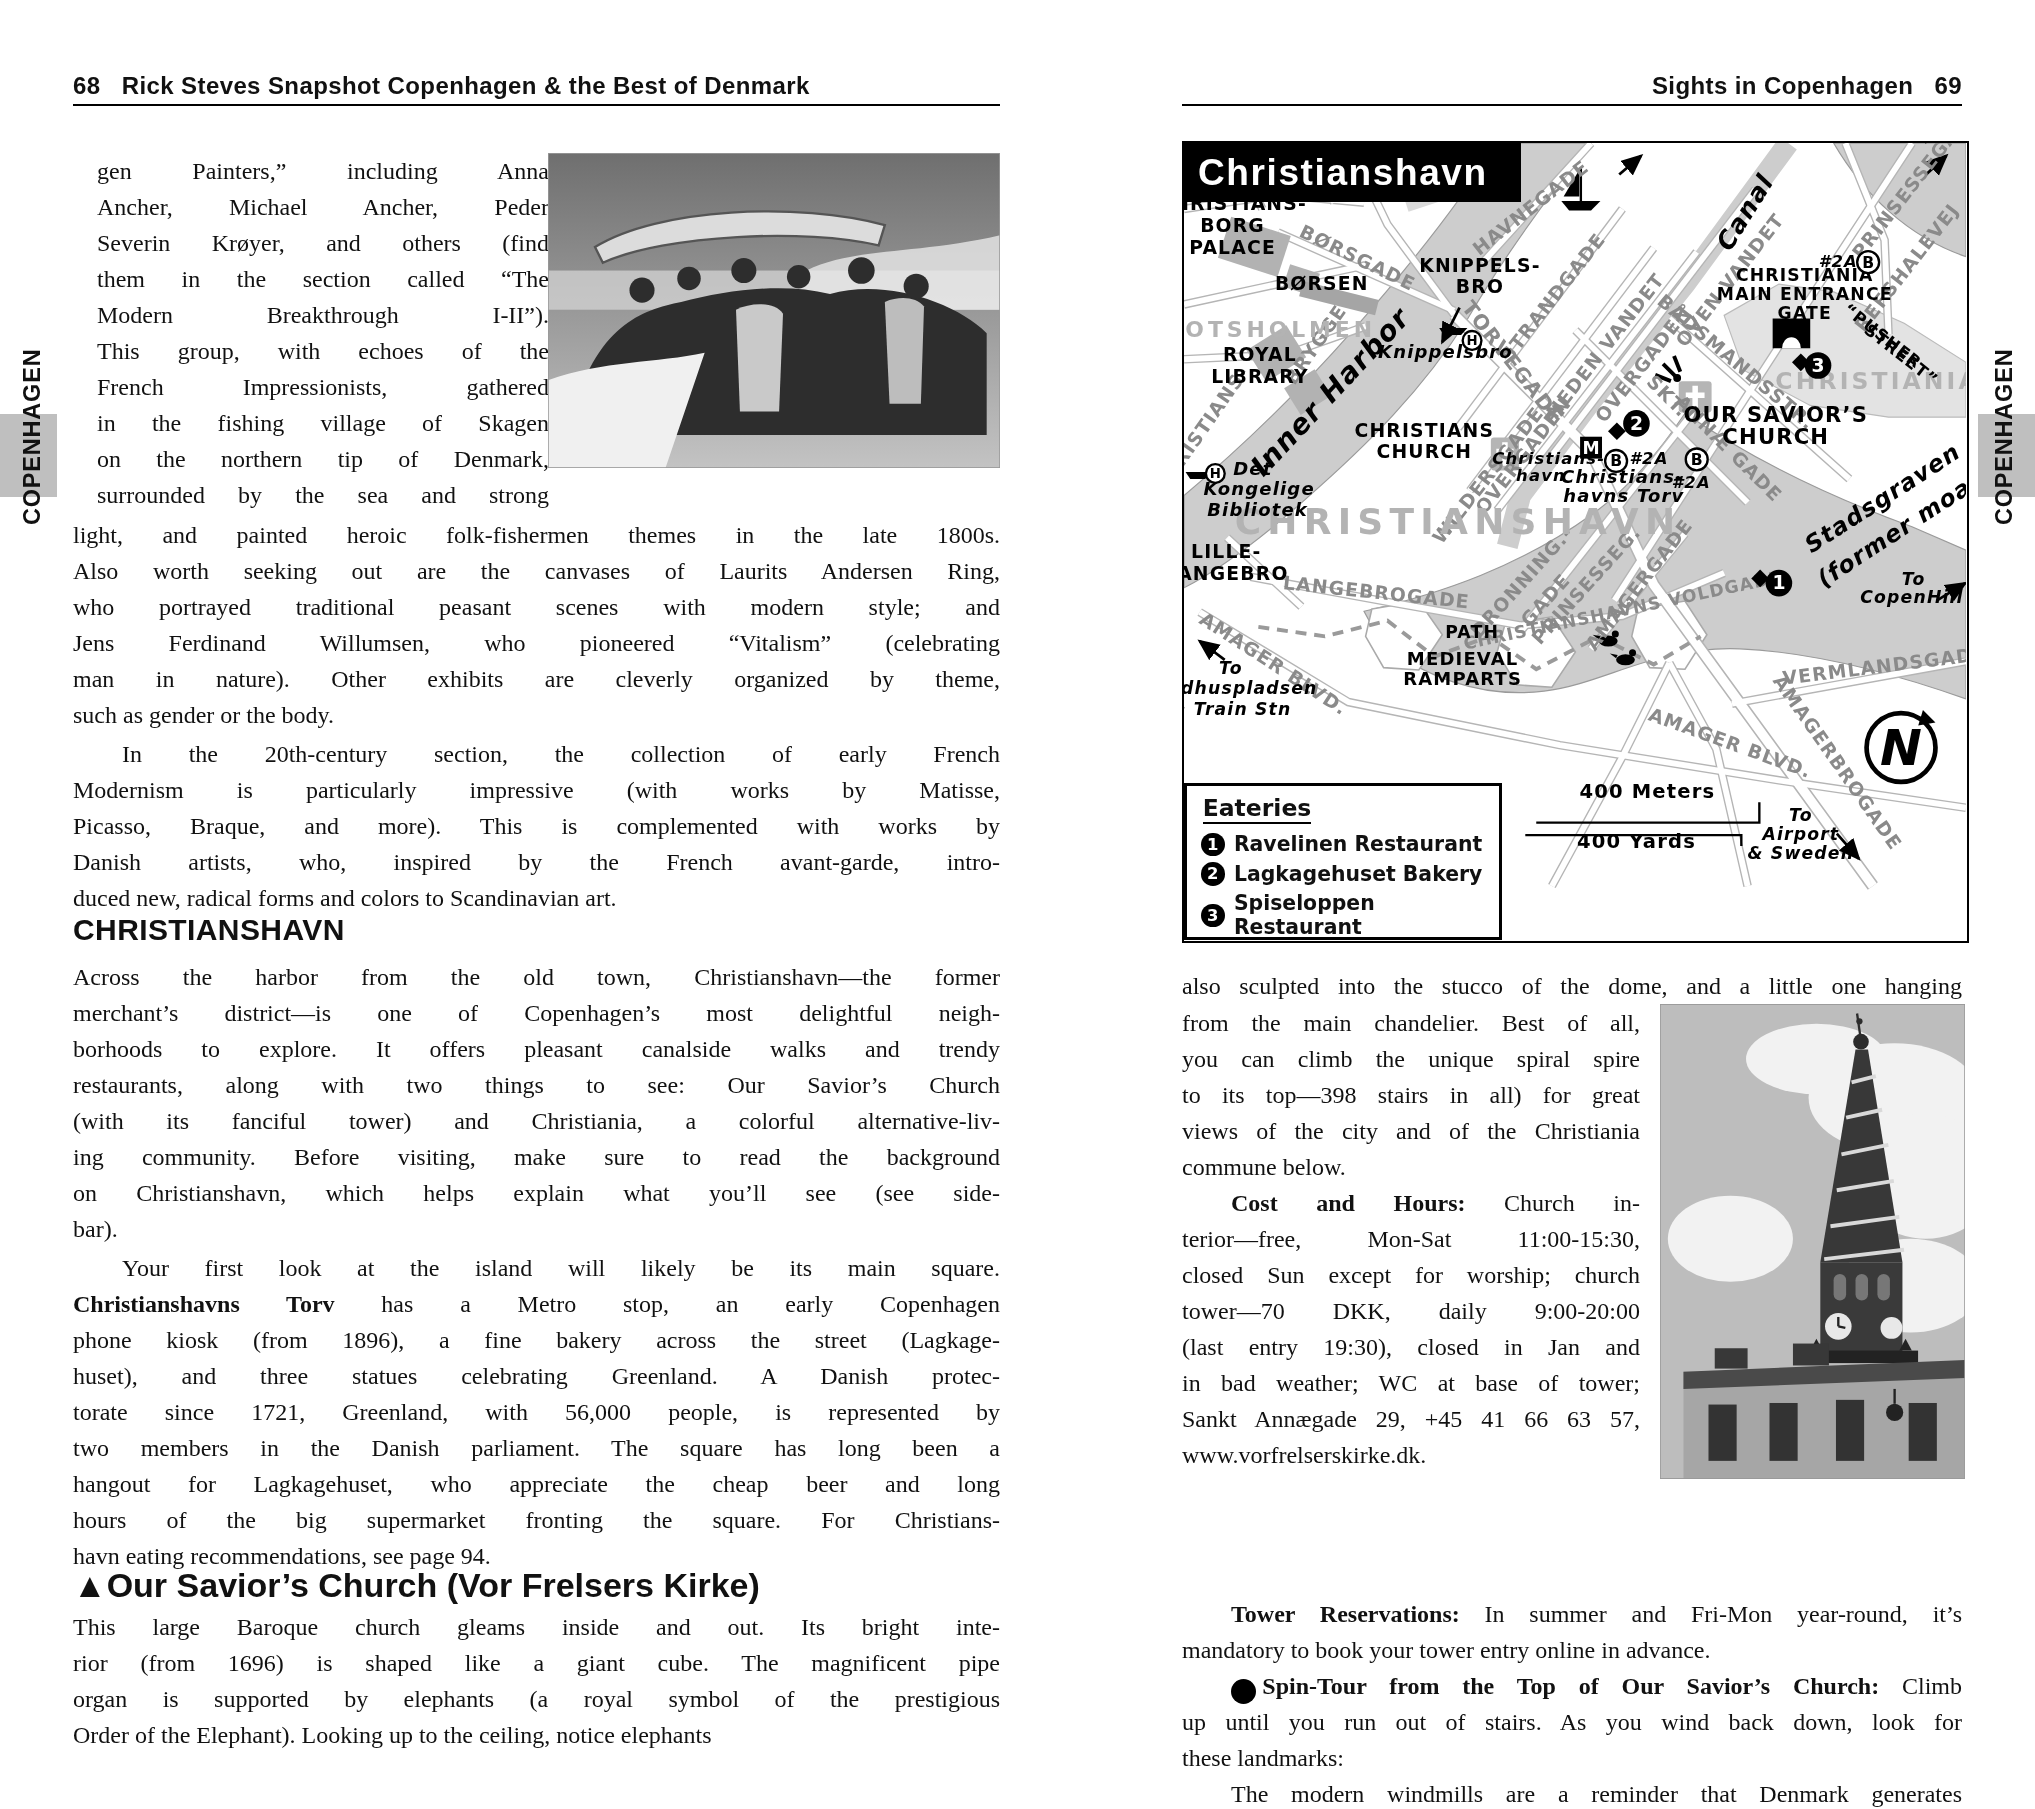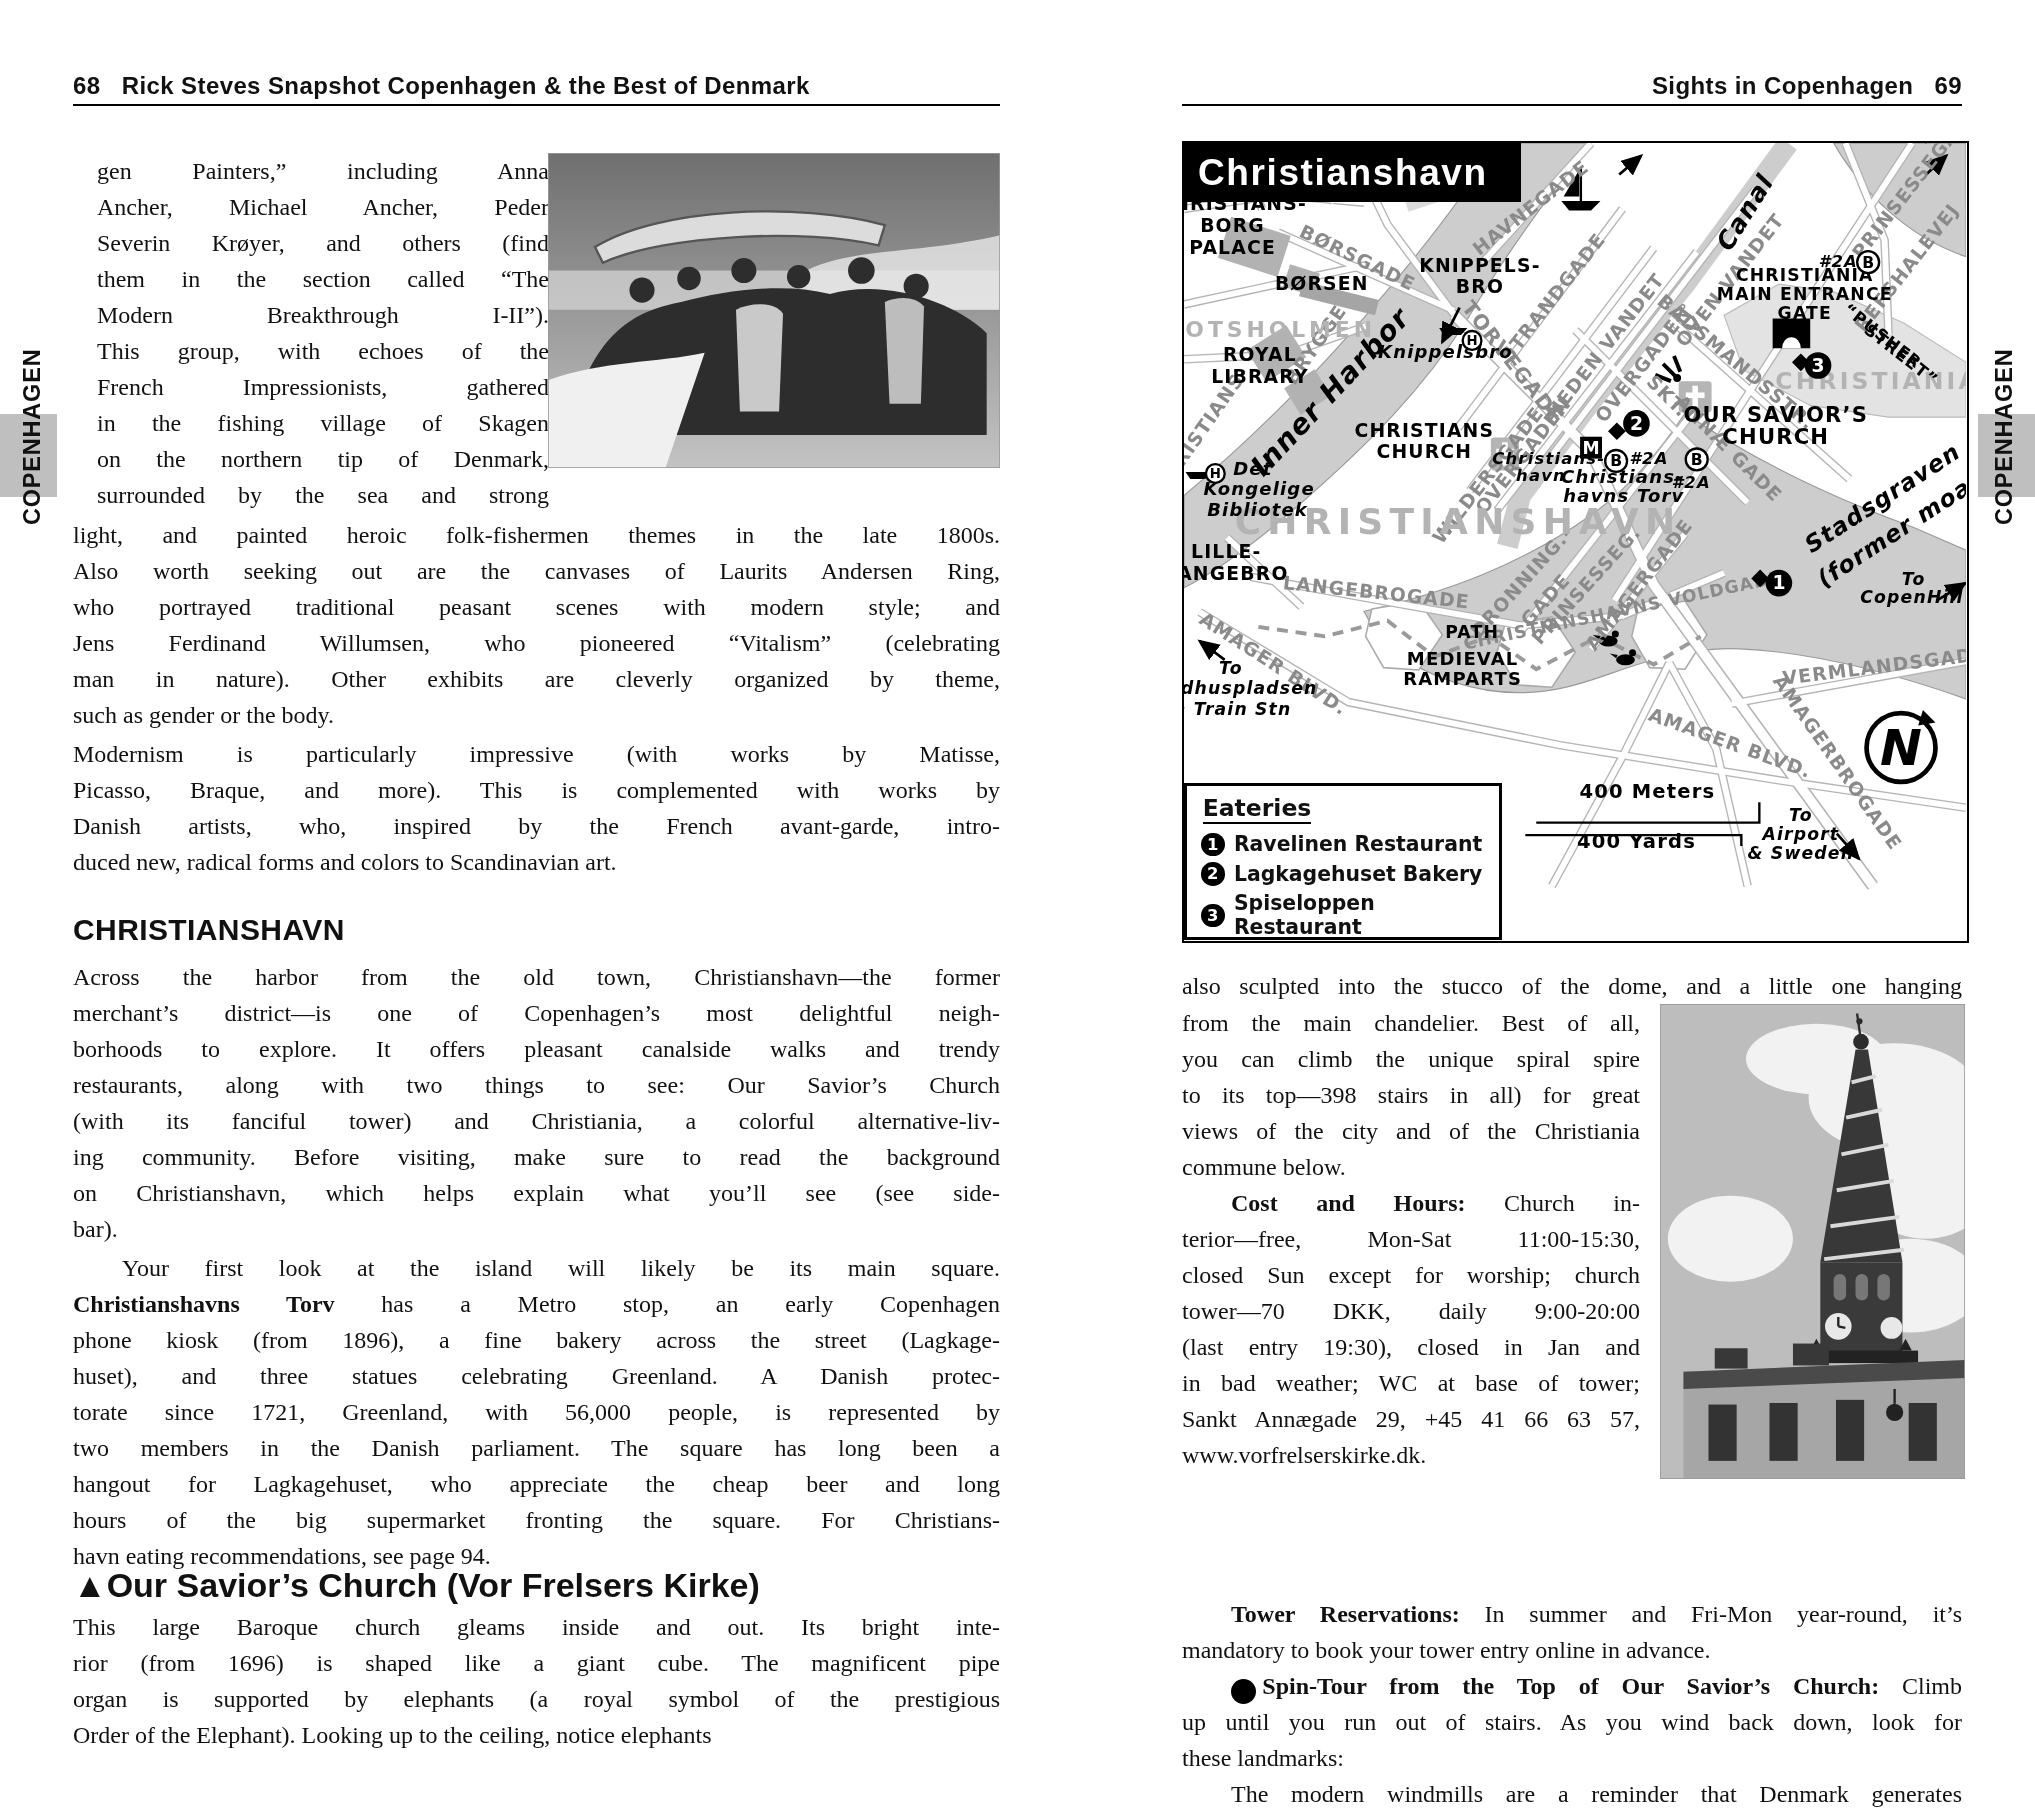--- a/index.html
+++ b/index.html
@@ -101,20 +101,21 @@
 
   <div class="para" style="left:73px;top:517px;width:927px;">
       <div class="line">light, and painted heroic folk-fishermen themes in the late 1800s.</div>
       <div class="line">Also worth seeking out are the canvases of Laurits Andersen Ring,</div>
       <div class="line">who portrayed traditional peasant scenes with modern style; and</div>
       <div class="line">Jens Ferdinand Willumsen, who pioneered “Vitalism” (celebrating</div>
       <div class="line">man in nature). Other exhibits are cleverly organized by theme,</div>
       <div class="line nj">such as gender or the body.</div>
     </div>
   <div class="para" style="left:73px;top:736px;width:927px;">
+      <div class="line ind">In the 20th-century section, the collection of early French</div>
       <div class="line">Modernism is particularly impressive (with works by Matisse,</div>
       <div class="line">Picasso, Braque, and more). This is complemented with works by</div>
       <div class="line">Danish artists, who, inspired by the French avant-garde, intro-</div>
       <div class="line nj">duced new, radical forms and colors to Scandinavian art.</div>
     </div>
 
   <div class="abs h1" style="left:73px;top:913px;">CHRISTIANSHAVN</div>
   <div class="para" style="left:73px;top:959px;width:927px;">
       <div class="line">Across the harbor from the old town, Christianshavn—the former</div>
       <div class="line">merchant’s district—is one of Copenhagen’s most delightful neigh-</div>

